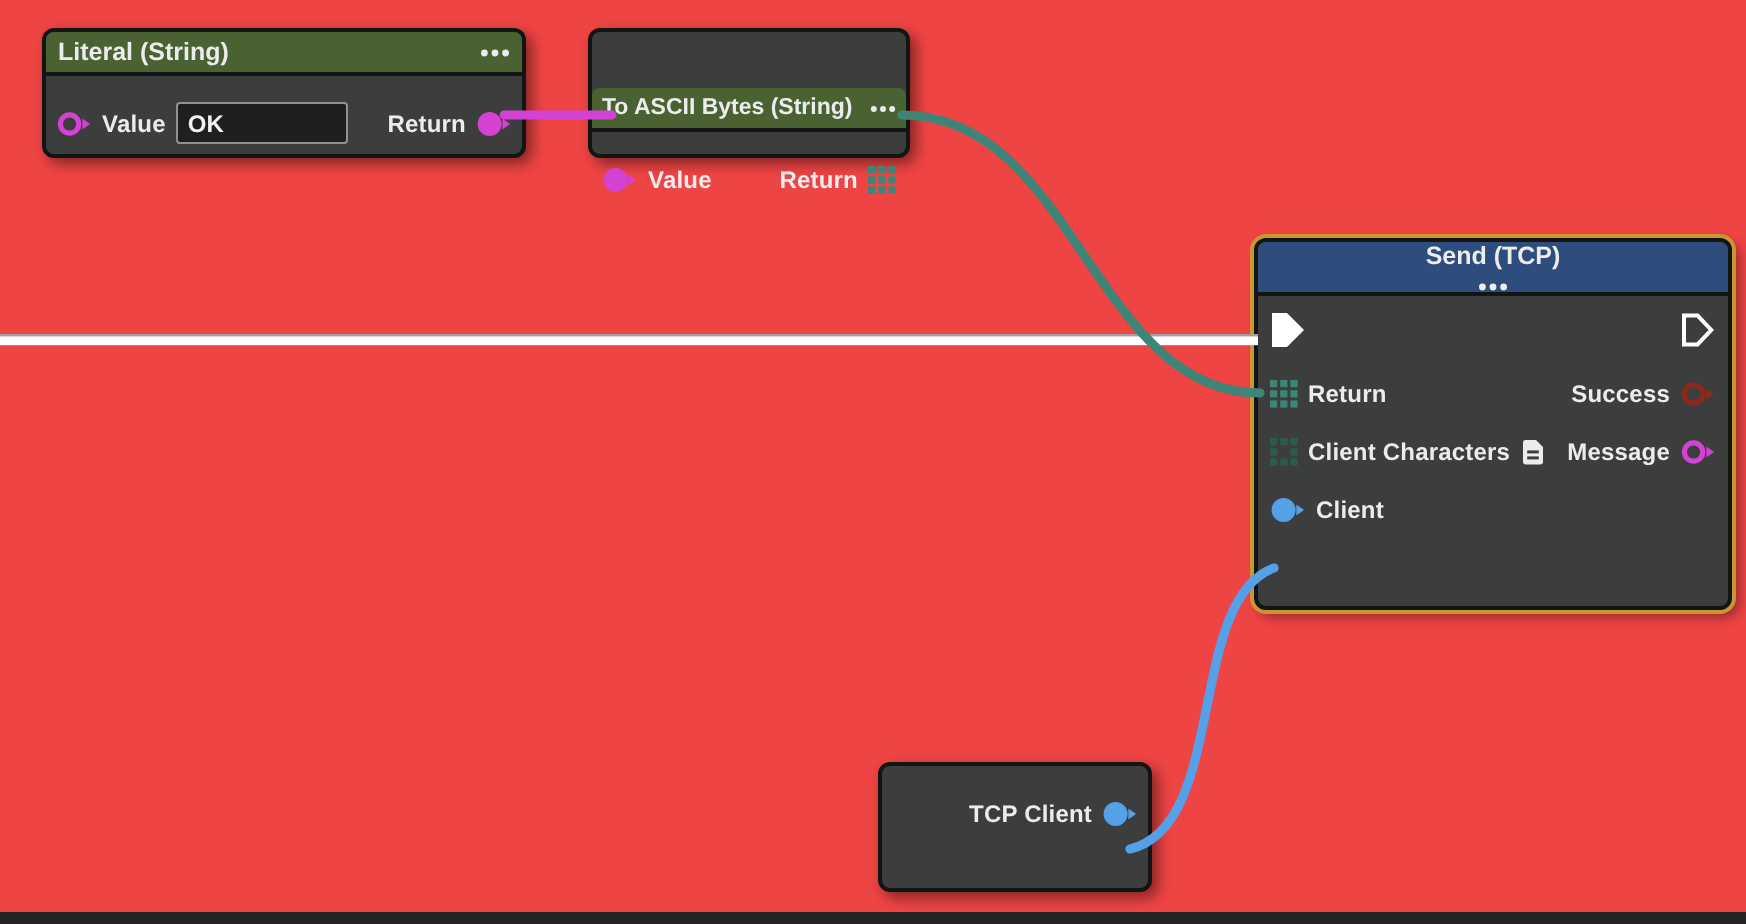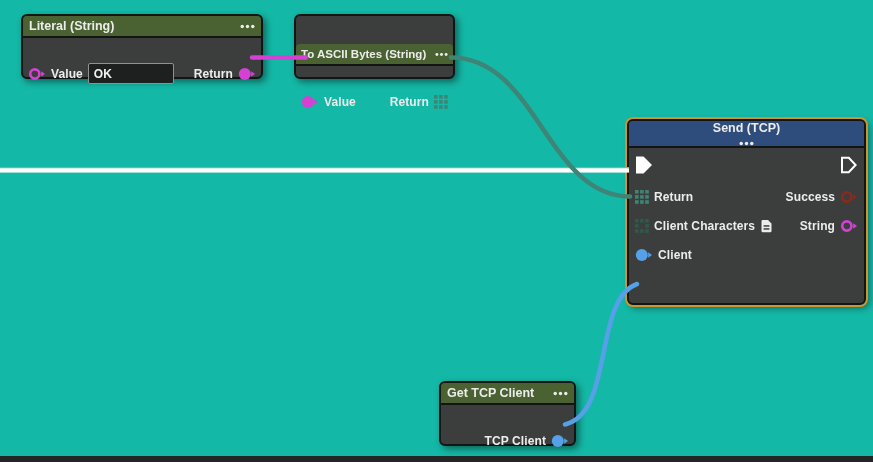--- a/index.html
+++ b/index.html
@@ -1,18 +1,18 @@
 <!DOCTYPE html>
 <html><head>
 <meta charset="utf-8">
 <style>
   html,body{margin:0;padding:0;background:#1c1d1d;}
   #canvas{
     position:relative;width:873px;height:462px;overflow:hidden;
-    background:#14b8a6;
+    background:#ef4444;
     font-family:"Liberation Sans","DejaVu Sans",sans-serif;
     -webkit-font-smoothing:antialiased;
   }
   #bottom-edge{position:absolute;left:0;bottom:0;width:100%;height:6px;background:#242525;}
 
   
   .node{
     position:absolute;box-sizing:border-box;
     background:#3c3e3e;border:2px solid #131414;border-radius:6px;
     box-shadow:3px 3px 7px rgba(0,0,0,.45);
@@ -24,21 +24,21 @@
     height:20px;padding:0 6px;border-bottom:2px solid #131414;
     border-radius:4px 4px 0 0;
     font-size:12.5px;font-weight:bold;white-space:nowrap;overflow:hidden;
   }
   .hdr-green{background:#4a6232;}
   .hdr-blue{background:#2e4d7c;flex-direction:column;}
   .node[data-name="node-send-tcp"] .node-header{height:25px;}
   .node-title{flex:0 1 auto;overflow:hidden;}
   .menu-dots{flex:0 0 auto;cursor:pointer;display:flex;align-items:center;}
   .node-body{display:flex;flex-direction:column;}
-  .row{display:flex;align-items:center;gap:5px;padding:16px 5px;}
+  .row{display:flex;align-items:center;gap:5px;padding:4px 5px;}
   .small-node .row{height:39px;}
   .lbl{font-size:12px;font-weight:bold;color:#ececec;letter-spacing:.1px;white-space:nowrap;}
   .spacer{flex:1 1 auto;}
 
   .value-input{
     box-sizing:border-box;width:86px;height:21px;
     background:#1e1f1f;border:1px solid #909292;border-radius:2px;
     color:#f2f2f2;font-family:inherit;font-size:12px;font-weight:bold;
     padding:0 5px;outline:none;
   }
@@ -185,47 +185,37 @@
                 <rect x="10.2" y="10.2" width="3.6" height="3.6"></rect>
             </g>
           </svg>
           <span class="lbl" data-name="start-characters-label">Client Characters</span>
           <svg class="icon" data-name="text-document-icon" width="13" height="14" viewBox="0 0 13 14">
             <path d="M2,1 h6 l3.5,3.5 v7.5 a1.2,1.2 0 0 1 -1.2,1.2 h-7.6 a1.2,1.2 0 0 1 -1.2,-1.2 v-9.8 a1.2,1.2 0 0 1 1.2,-1.2 z" fill="#ececec"></path>
             <rect x="3.6" y="6.2" width="5.8" height="1.5" fill="#3c3e3e"></rect>
             <rect x="3.6" y="9.2" width="5.8" height="1.5" fill="#3c3e3e"></rect>
           </svg>
           <span class="spacer" data-name="spacer"></span>
-          <span class="lbl" data-name="message-label">String</span>
+          <span class="lbl" data-name="message-label">Message</span>
           <svg class="port" data-name="message-output-port-icon" width="18" height="14" viewBox="0 0 18 14">
             <circle cx="6.8" cy="7" r="4.6" fill="none" stroke-width="2.6" stroke="#d342d3"></circle>
             <polygon points="13.2,4.2 17,7 13.2,9.8" fill="#d342d3"></polygon>
           </svg>
         </div>
         <div class="row">
           <svg class="port" data-name="client-input-port-icon" width="18" height="14" viewBox="0 0 18 14">
             <circle cx="6.8" cy="7" r="6" fill="#55a0e6"></circle>
             <polygon points="13.2,4.2 17,7 13.2,9.8" fill="#55a0e6"></polygon>
           </svg>
           <span class="lbl" data-name="client-label">Client</span>
         </div>
       </div>
     </div>
 
     <div class="node small-node" style="left:439px;top:381px;width:137px;height:65px;" data-name="node-get-tcp-client">
-      <div class="node-header hdr-green" data-name="node-header">
-        <span class="node-title" data-name="node-title">Get TCP Client</span>
-        <span class="menu-dots" data-name="ellipsis-icon">
-          <svg width="15" height="5" viewBox="0 0 15 5">
-              <circle cx="2.2" cy="2.5" r="1.7" fill="#ececec"></circle>
-              <circle cx="7.5" cy="2.5" r="1.7" fill="#ececec"></circle>
-              <circle cx="12.8" cy="2.5" r="1.7" fill="#ececec"></circle>
-            </svg>
-        </span>
-      </div>
       <div class="node-body">
         <div class="row">
           <span class="spacer" data-name="spacer"></span>
           <span class="lbl" data-name="tcp-client-label">TCP Client</span>
           <svg class="port" data-name="tcp-client-output-port-icon" width="18" height="14" viewBox="0 0 18 14">
             <circle cx="6.8" cy="7" r="6" fill="#55a0e6"></circle>
             <polygon points="13.2,4.2 17,7 13.2,9.8" fill="#55a0e6"></polygon>
           </svg>
         </div>
       </div>

